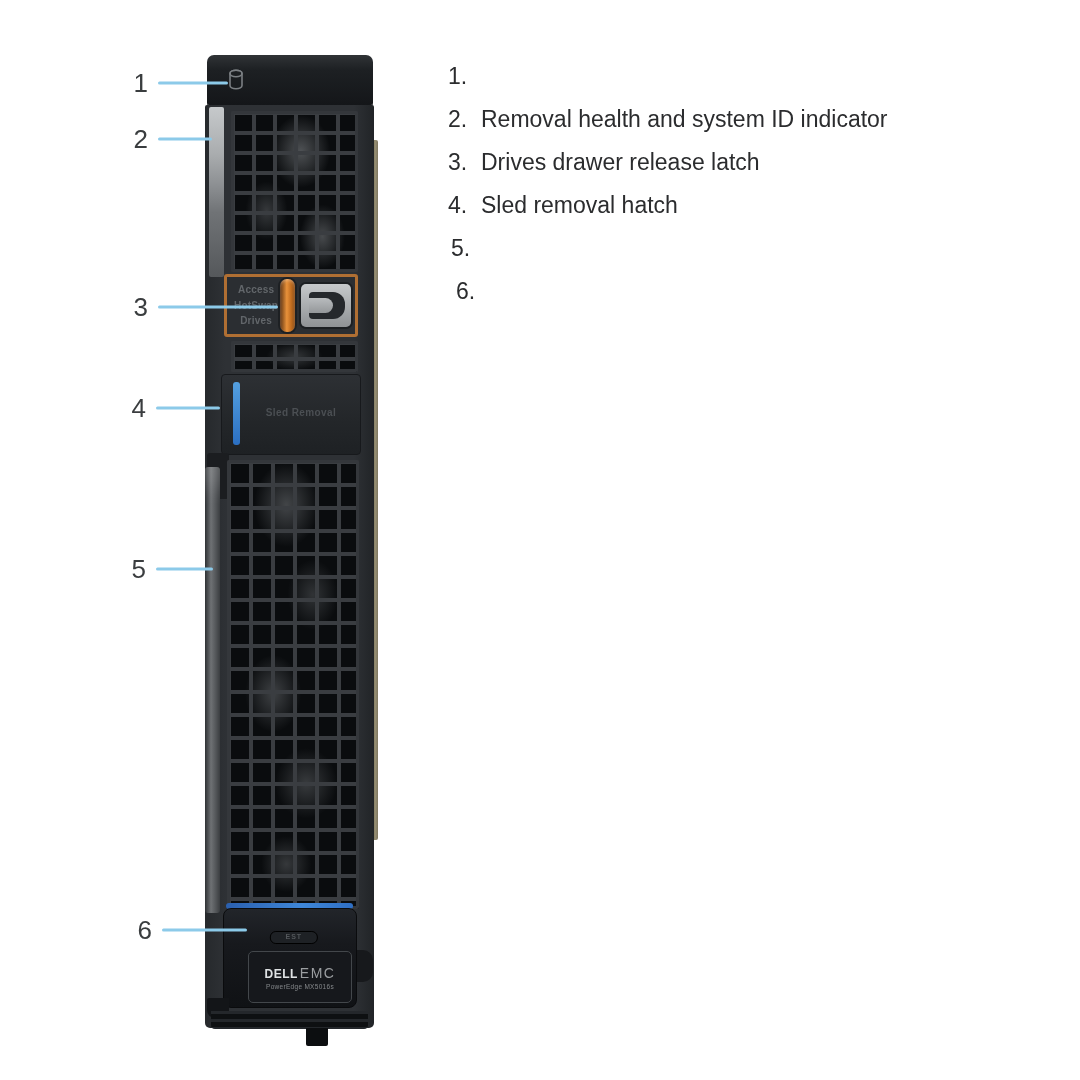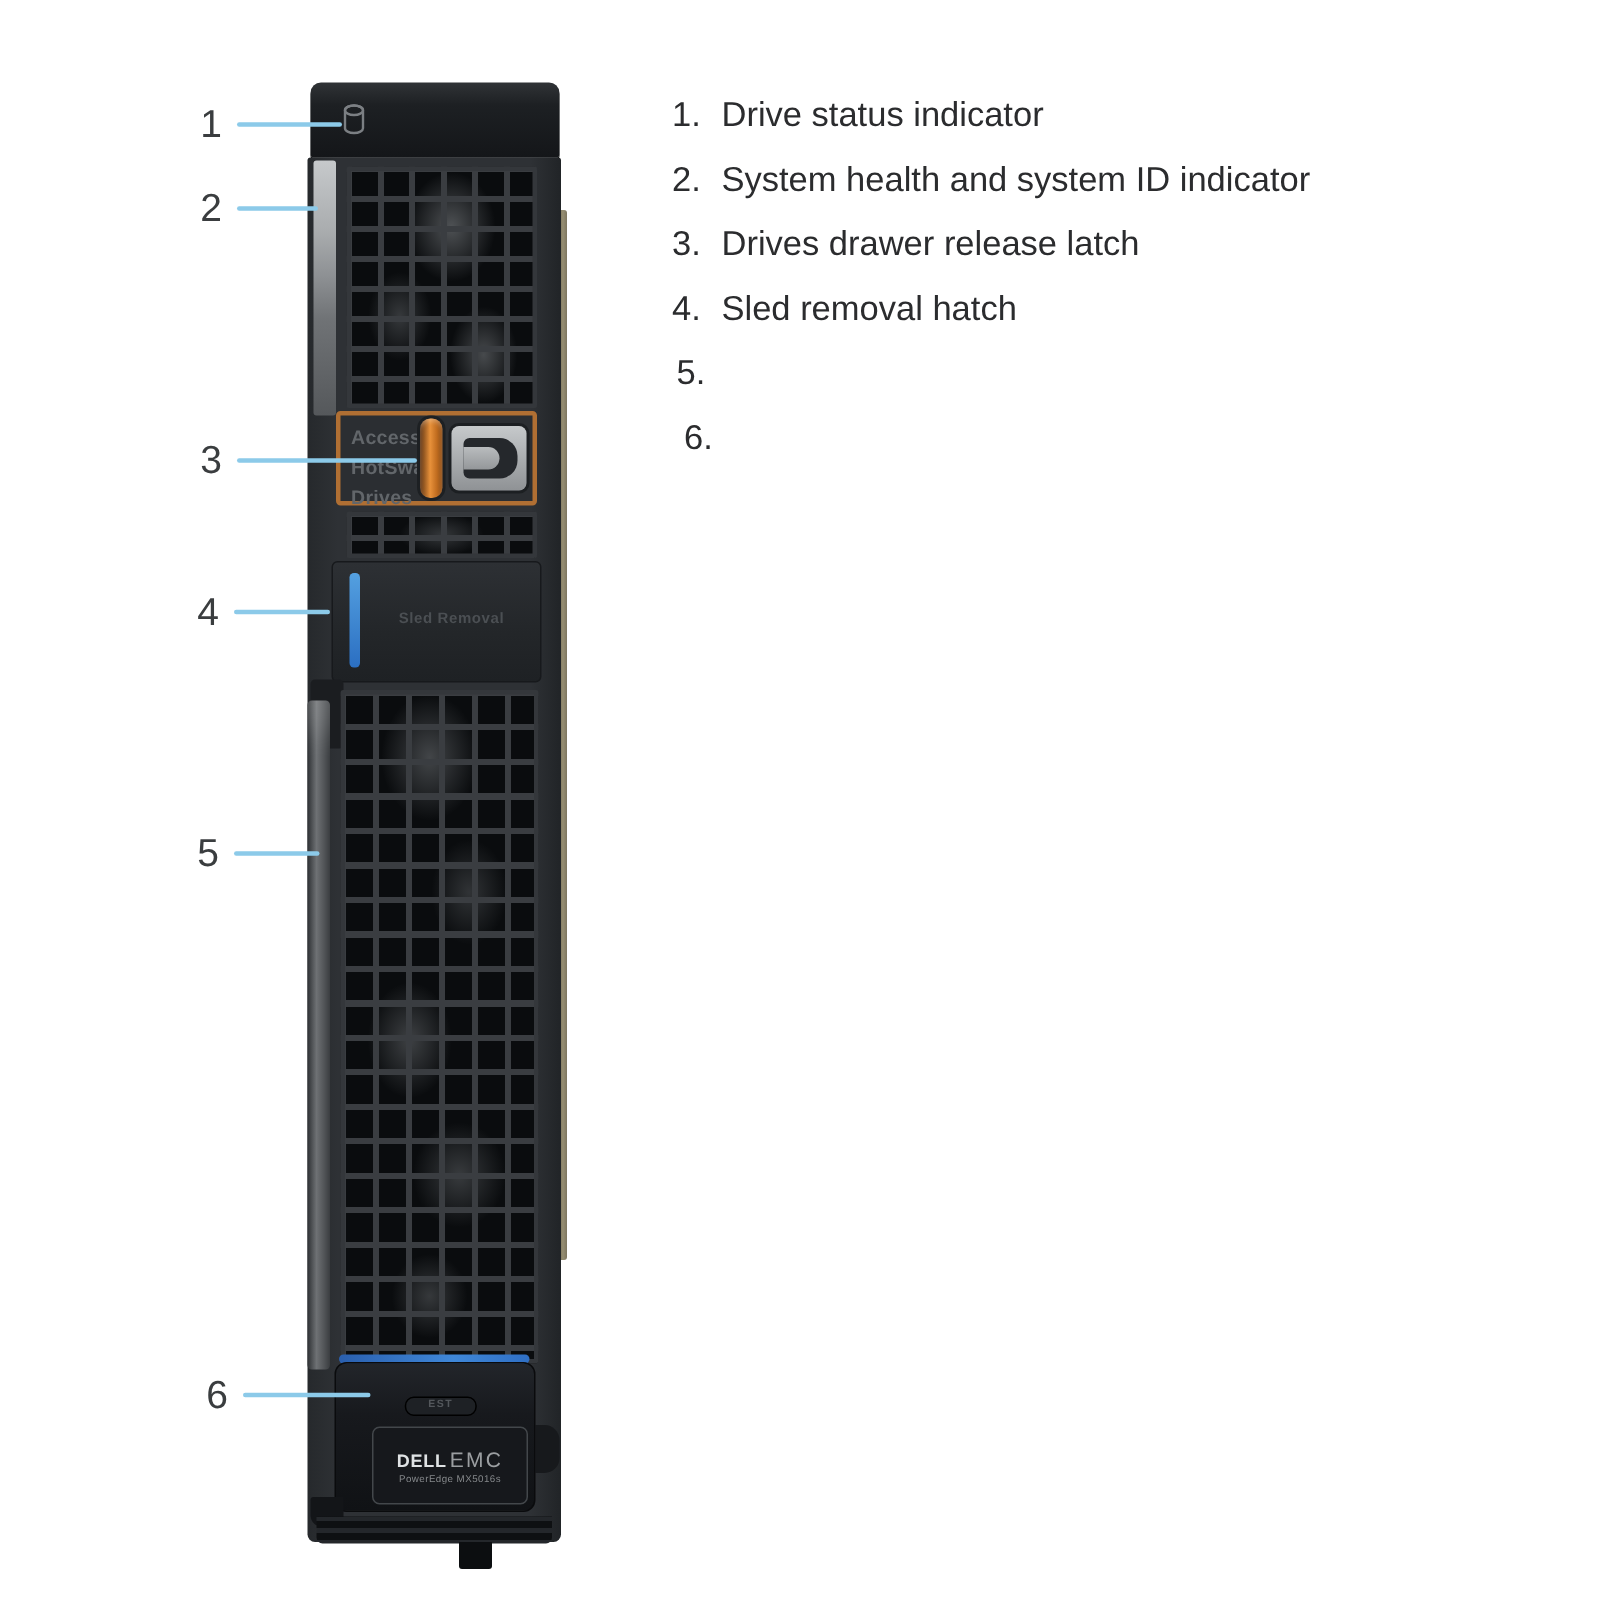--- a/index.html
+++ b/index.html
@@ -45,22 +45,22 @@
       repeating-linear-gradient(90deg,#3a3d41 0 4px,rgba(0,0,0,0) 4px 22px),
       repeating-linear-gradient(180deg,#3a3d41 0 4px,rgba(0,0,0,0) 4px 23px),
       radial-gradient(ellipse 46px 60px at 45% 10%,rgba(135,139,143,.45),rgba(135,139,143,0) 70%),
       radial-gradient(ellipse 36px 50px at 65% 30%,rgba(120,124,128,.35),rgba(120,124,128,0) 70%),
       radial-gradient(ellipse 40px 55px at 35% 52%,rgba(140,144,148,.40),rgba(140,144,148,0) 70%),
       radial-gradient(ellipse 44px 50px at 60% 72%,rgba(125,129,133,.40),rgba(125,129,133,0) 70%),
       radial-gradient(ellipse 36px 40px at 45% 90%,rgba(135,139,143,.35),rgba(135,139,143,0) 70%);}
 
   .orange-panel{position:absolute;left:19px;top:169px;width:134px;height:63px;
     border:3px solid #b06f33;border-radius:3px;background:#2b2e32;box-sizing:border-box;}
-  .latch-text{position:absolute;left:7px;top:5px;font-size:13px;font-weight:700;
-    color:#62666a;line-height:1.55;letter-spacing:.2px;}
+  .latch-text{position:absolute;left:7px;top:5px;font-size:10px;font-weight:700;
+    color:#62666a;line-height:1.55;letter-spacing:.2px;text-align:center;}
   .latch-text span{display:block;}
   .orange-bar{position:absolute;left:53px;top:2px;width:15px;height:53px;
     background:linear-gradient(90deg,#5e3312 0%,#e8913a 45%,#c06c1f 75%,#8a4b15 100%);
     border-radius:7px;box-shadow:inset 0 2px 3px rgba(255,255,255,.25),0 0 0 2px #1d2023;}
   .slider{position:absolute;left:74px;top:7px;width:50px;height:43px;
     background:linear-gradient(180deg,#c6c9cb,#8f9295);border-radius:5px;
     box-shadow:0 0 0 2px #1c1f22;}
   .slider-slot{position:absolute;left:8px;top:8px;width:36px;height:27px;
     background:#25282c;border-radius:4px 12px 12px 4px;}
   .slider-tongue{position:absolute;left:0;top:6px;width:24px;height:15px;
@@ -212,25 +212,24 @@
     <span class="line"></span>
   </div>
   <div class="marker m6">
     <span class="num">6</span>
     <span class="line"></span>
   </div>
 
   <ol class="legend">
     <li class="legend-item">
       <span class="li-num">1.</span>
-      <span class="li-label">Drive status indicator</span>
     </li>
     <li class="legend-item">
       <span class="li-num">2.</span>
-      <span class="li-label">System health and system ID indicator</span>
+      <span class="li-label">Removal health and system ID indicator</span>
     </li>
     <li class="legend-item">
       <span class="li-num">3.</span>
       <span class="li-label">Drives drawer release latch</span>
     </li>
     <li class="legend-item">
       <span class="li-num">4.</span>
       <span class="li-label">Sled removal hatch</span>
     </li>
     <li class="legend-item sh5">

